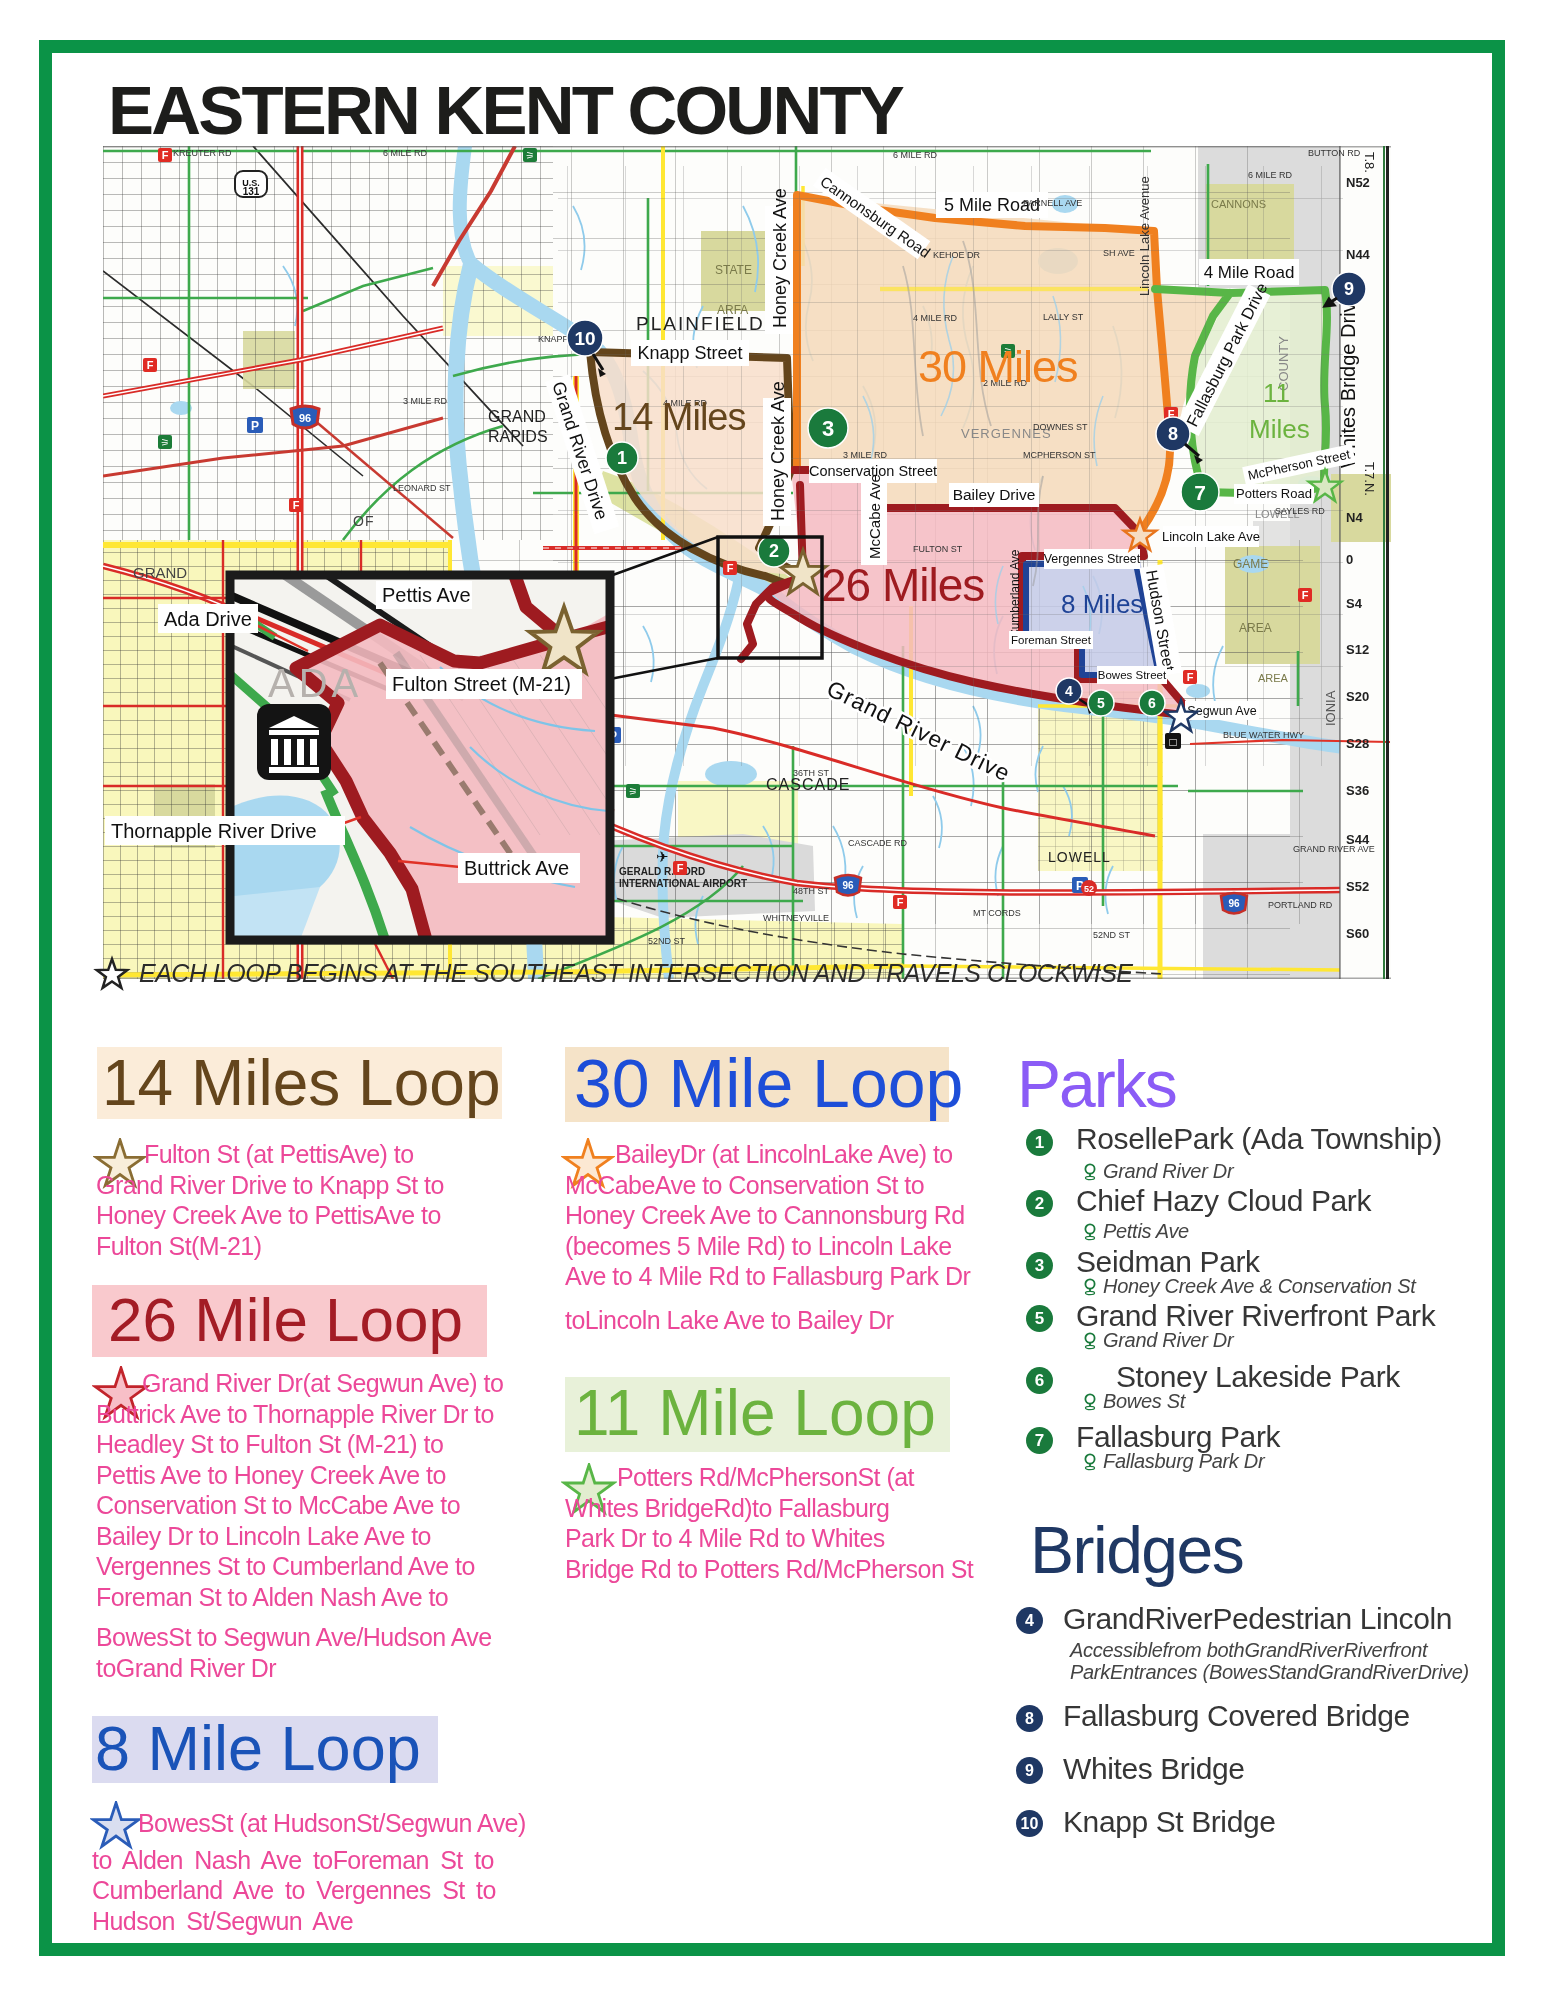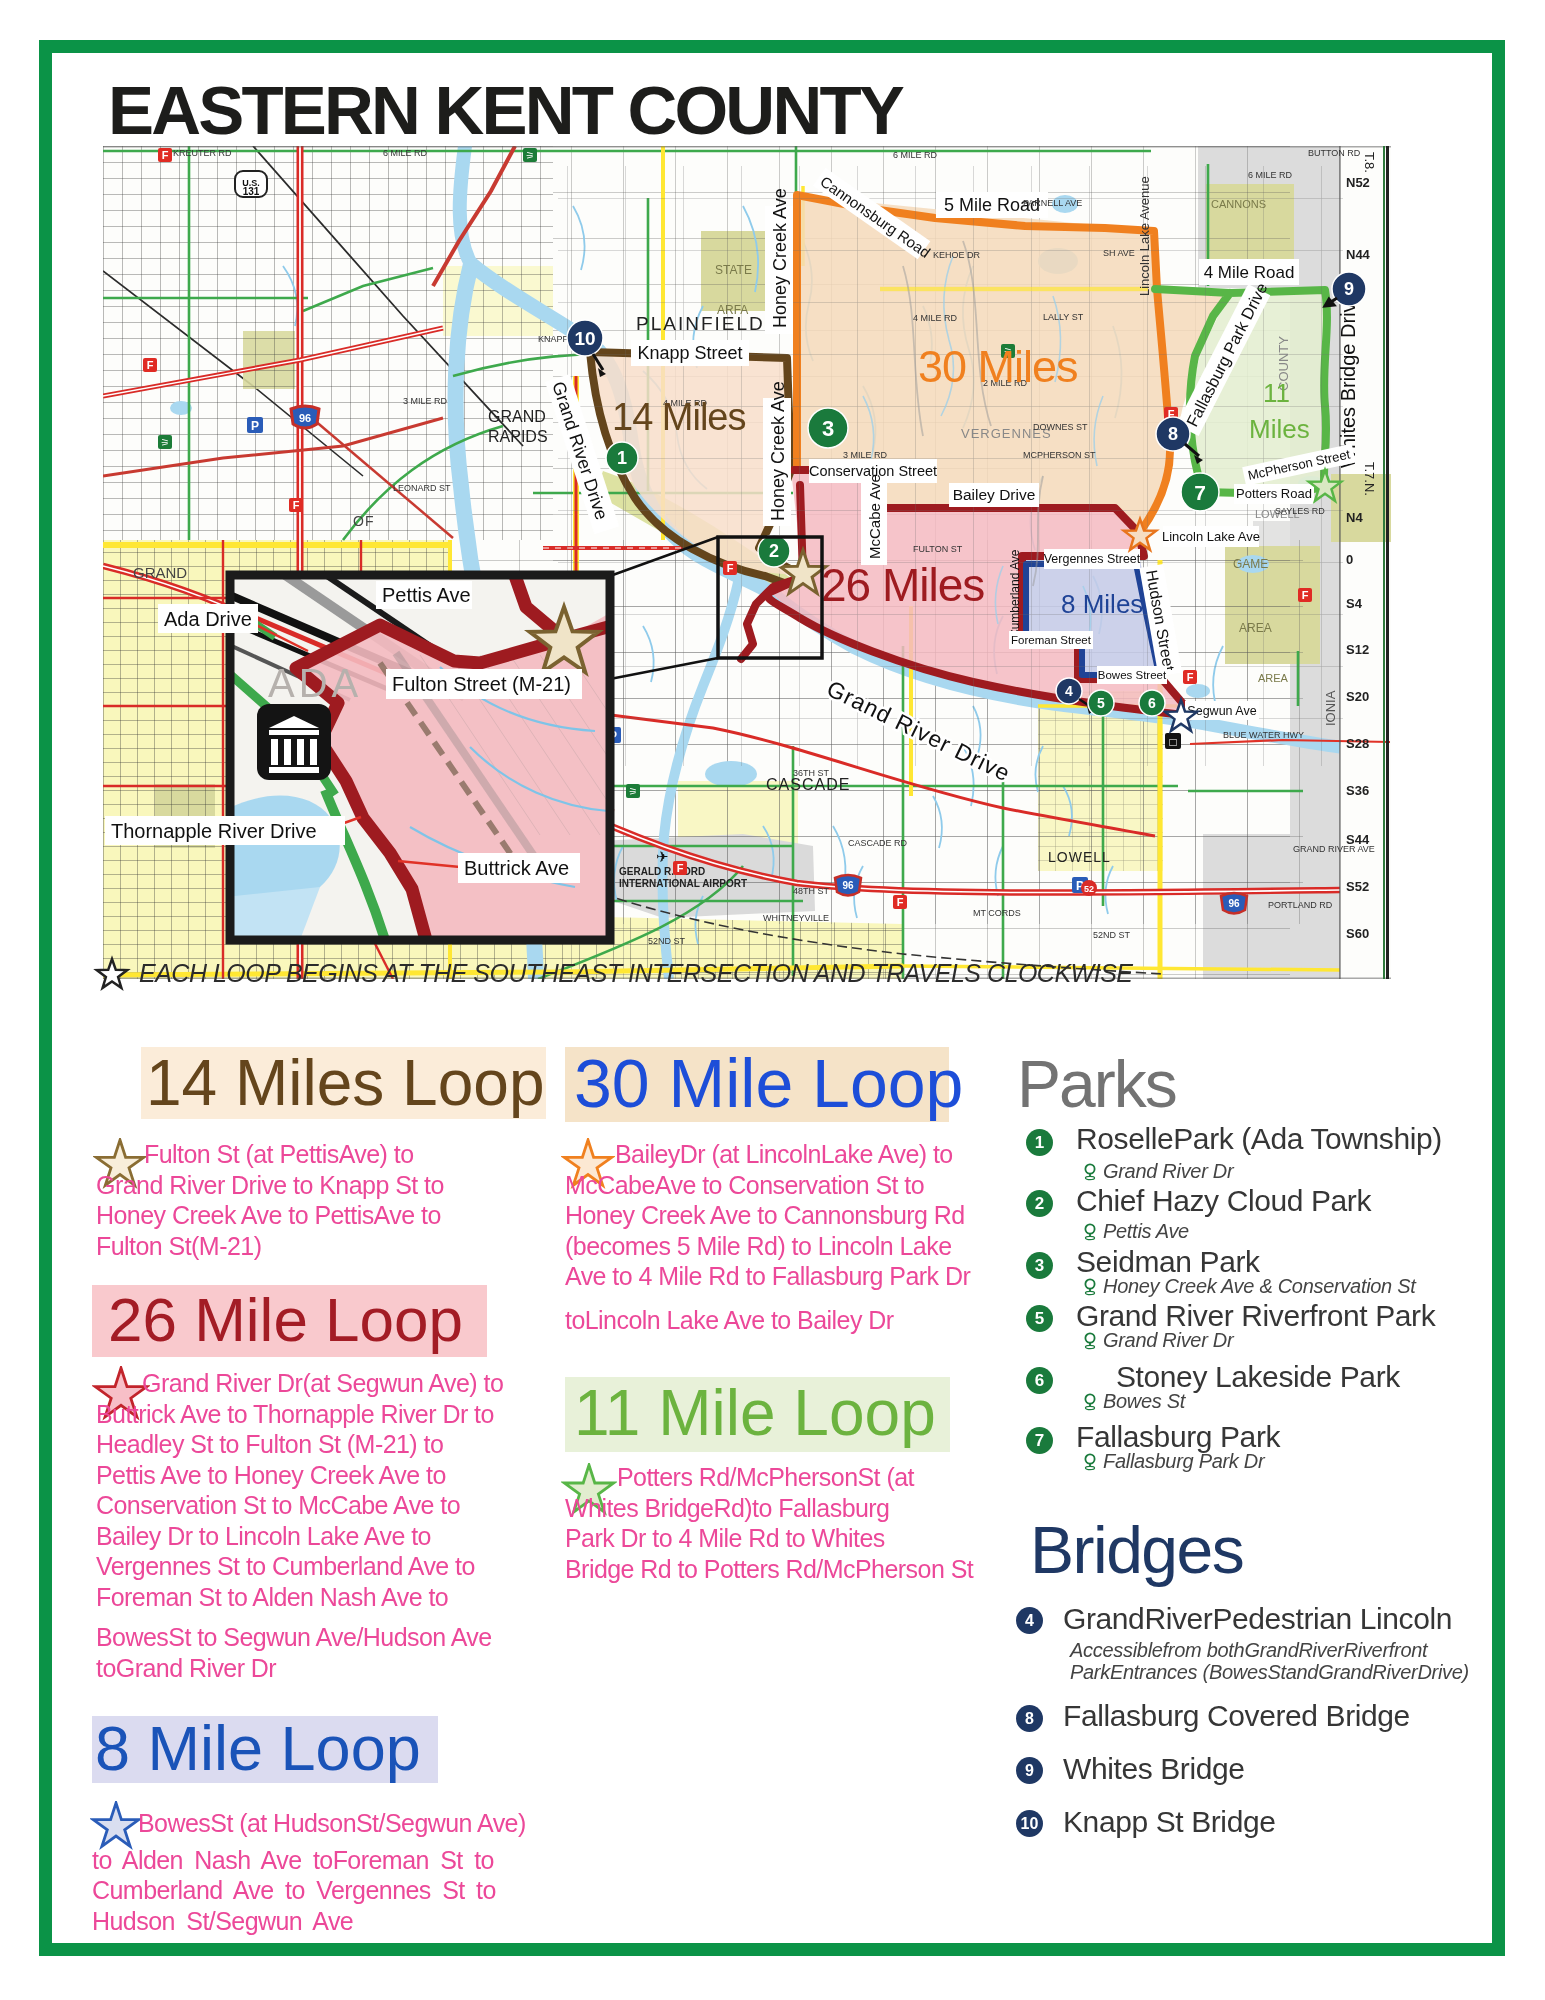--- a/index.html
+++ b/index.html
@@ -683,21 +683,21 @@
 <g>
       <rect x="2" y="670" width="240" height="29" fill="#fff"></rect>
       <text x="8" y="692" font-size="20" fill="#111">Thornapple River Drive</text>
     </g>
 </svg>
 
 <div class="abs" style="left:93px;top:955px;font-size:25px;font-style:italic;color:#2b2b2b;letter-spacing:-0.5px;white-space:nowrap;"><svg width="38" height="38" style="vertical-align:-11px;margin-right:8px">
       <polygon points="19.0,4.0 22.8,14.8 34.2,15.1 25.1,22.0 28.4,32.9 19.0,26.4 9.6,32.9 12.9,22.0 3.8,15.1 15.2,14.8" fill="#fff" stroke="#222" stroke-width="2.5"></polygon>
     </svg>EACH LOOP BEGINS AT THE SOUTHEAST INTERSECTION AND TRAVELS CLOCKWISE</div>
 
-<div class="hd" style="left:97px;top:1047px;width:400px;height:72px;background:#FBECD9;color:#64451C;font-size:64px;line-height:73px;padding-left:5px;margin-left:44px;">14 Miles Loop</div>
+<div class="hd" style="left:97px;top:1047px;width:400px;height:72px;background:#FBECD9;color:#64451C;font-size:64px;line-height:73px;padding-left:5px;">14 Miles Loop</div>
 
 <div class="hd" style="left:92px;top:1285px;width:379px;height:72px;background:#F9C9CD;color:#A31C25;font-size:62px;line-height:70px;padding-left:16px;">26 Mile Loop</div>
 
 <div class="hd" style="left:92px;top:1716px;width:343px;height:67px;background:#DBDBF0;color:#1A53B8;font-size:63px;line-height:65px;padding-left:3px;">8 Mile Loop</div>
 
 <div class="hd" style="left:565px;top:1047px;width:375px;height:75px;background:#F5E3C8;color:#1d4ed8;font-size:68px;line-height:73px;padding-left:9px;">30 Mile Loop</div>
 
 <div class="hd" style="left:565px;top:1377px;width:376px;height:75px;background:#E8F1D9;color:#6CB33F;font-size:64px;line-height:73px;padding-left:9px;">11 Mile Loop</div>
 
 <svg class="abs" style="left:93px;top:1138px" width="54" height="54">
@@ -718,21 +718,21 @@
 <div class="para" style="left:96px;top:1139px;text-indent:48px;">Fulton St (at PettisAve) to<br>Grand River Drive to Knapp St to<br>Honey Creek Ave to PettisAve to<br>Fulton St(M-21)</div>
 
 <div class="para" style="left:96px;top:1368px;text-indent:46px;">Grand River Dr(at Segwun Ave) to<br>Buttrick Ave to Thornapple River Dr to<br>Headley St to Fulton St (M-21) to<br>Pettis Ave to Honey Creek Ave to<br>Conservation St to McCabe Ave to<br>Bailey Dr to Lincoln Lake Ave to<br>Vergennes St to Cumberland Ave to<br>Foreman St to Alden Nash Ave to<div style="height:10px"></div>BowesSt to Segwun Ave/Hudson Ave<br>toGrand River Dr</div>
 
 <div class="para" style="left:92px;top:1808px;text-indent:46px;">BowesSt (at HudsonSt/Segwun Ave)<div style="height:6px"></div><span style="word-spacing:5px">to Alden Nash Ave toForeman St to<br>Cumberland Ave to Vergennes St to<br>Hudson St/Segwun Ave</span></div>
 
 <div class="para" style="left:565px;top:1139px;text-indent:50px;">BaileyDr (at LincolnLake Ave) to<br>McCabeAve to Conservation St to<br>Honey Creek Ave to Cannonsburg Rd<br>(becomes 5 Mile Rd) to Lincoln Lake<br>Ave to 4 Mile Rd to Fallasburg Park Dr<div style="height:13px"></div>toLincoln Lake Ave to Bailey Dr</div>
 
 <div class="para" style="left:565px;top:1462px;text-indent:52px;">Potters Rd/McPhersonSt (at<br>Whites BridgeRd)to Fallasburg<br>Park Dr to 4 Mile Rd to Whites<br>Bridge Rd to Potters Rd/McPherson St</div>
 
-<div class="abs" style="left:1017px;top:1046px;font-size:66px;color:#737373;letter-spacing:-2px;">Parks</div>
+<div class="abs" style="left:1017px;top:1046px;font-size:66px;color:#8b5cf6;letter-spacing:-2px;">Parks</div>
 
 <div class="ncir" style="left:1026px;top:1129px;width:27px;height:27px;background:#1A7A3C;font-size:17px;line-height:27px;">1</div>
 <div class="abs item-name" style="left:1076px;top:1122px;">RosellePark (Ada Township)</div>
 <div class="abs item-sub" style="left:1082px;top:1160px;"><svg width="16" height="19" style="margin-right:5px;vertical-align:-3px">
       <circle cx="8" cy="7" r="4.6" fill="none" stroke="#1A7A3C" stroke-width="1.8"></circle>
       <path d="M8,11.5 L8,14.5" stroke="#1A7A3C" stroke-width="1.8"></path>
       <ellipse cx="8" cy="16" rx="4.5" ry="1.6" fill="none" stroke="#1A7A3C" stroke-width="1.3"></ellipse>
     </svg>Grand River Dr</div>
 
 <div class="ncir" style="left:1026px;top:1190px;width:27px;height:27px;background:#1A7A3C;font-size:17px;line-height:27px;">2</div>

